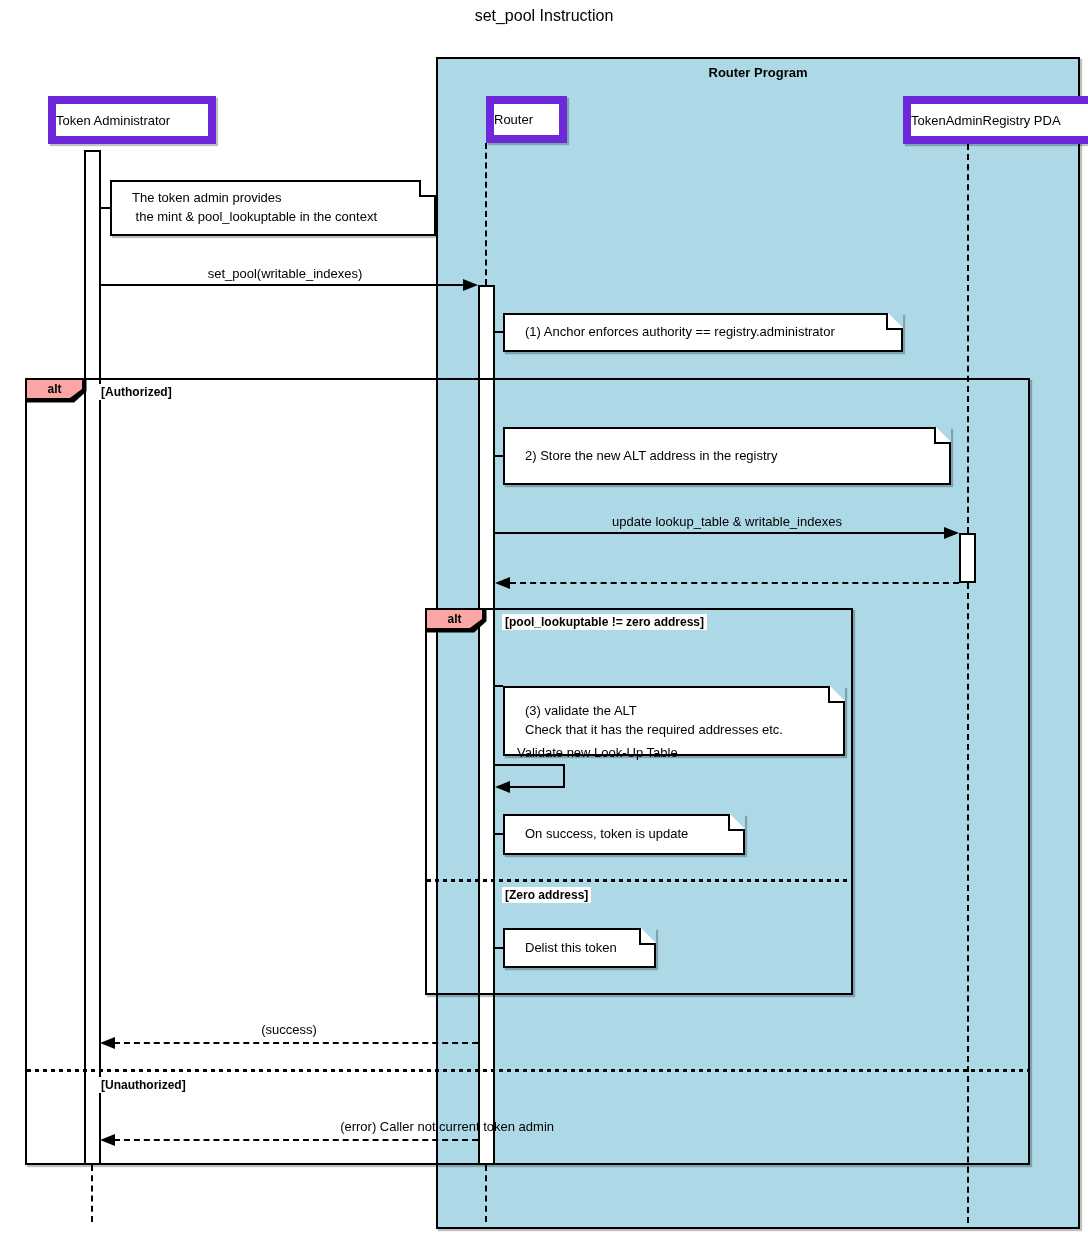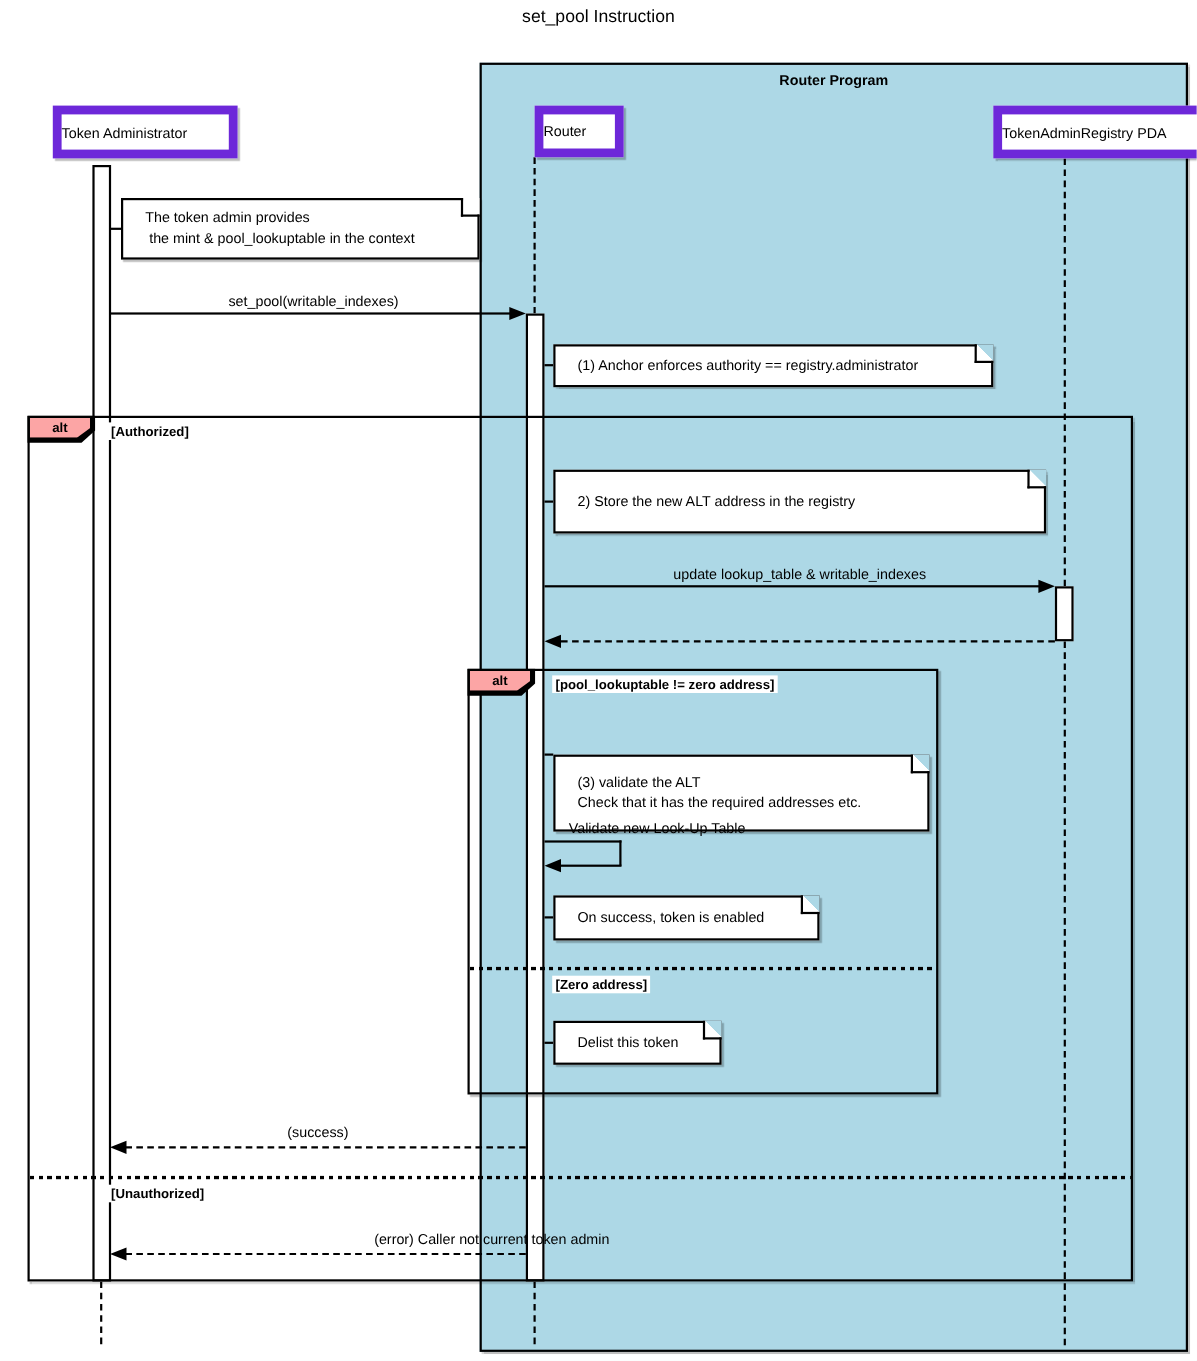--- a/index.html
+++ b/index.html
@@ -127,21 +127,21 @@
 
   <div class="abs msg-label" style="left:517px;top:745px;width:200px;text-align:left;">Validate new Look-Up Table</div>
   <div class="abs msg-line" style="left:495px;top:764px;width:70px;"></div>
   <div class="abs msg-vline" style="left:563px;top:764px;height:23px;"></div>
   <div class="abs msg-line" style="left:508px;top:786px;width:57px;"></div>
   <div class="abs arrow-left" style="left:495px;top:780.5px;"></div>
 
   <div class="abs connector" style="left:495px;top:833px;width:8px;"></div>
   <div class="abs note" style="left:503px;top:814px;width:242px;height:41px;">
     <div class="fold on-blue"></div>
-    <div class="note-line">On success, token is enabled</div>
+    <div class="note-line">On success, token is update</div>
   </div>
 
   <div class="abs connector" style="left:495px;top:947px;width:8px;"></div>
   <div class="abs msg-label" style="left:100px;top:1022px;width:378px;">(success)</div>
 
   <div class="abs note" style="left:503px;top:928px;width:153px;height:40px;">
     <div class="fold on-blue"></div>
     <div class="note-line">Delist this token</div>
   </div>
   <div class="abs msg-line dashed" style="left:114px;top:1042px;width:364px;"></div>

